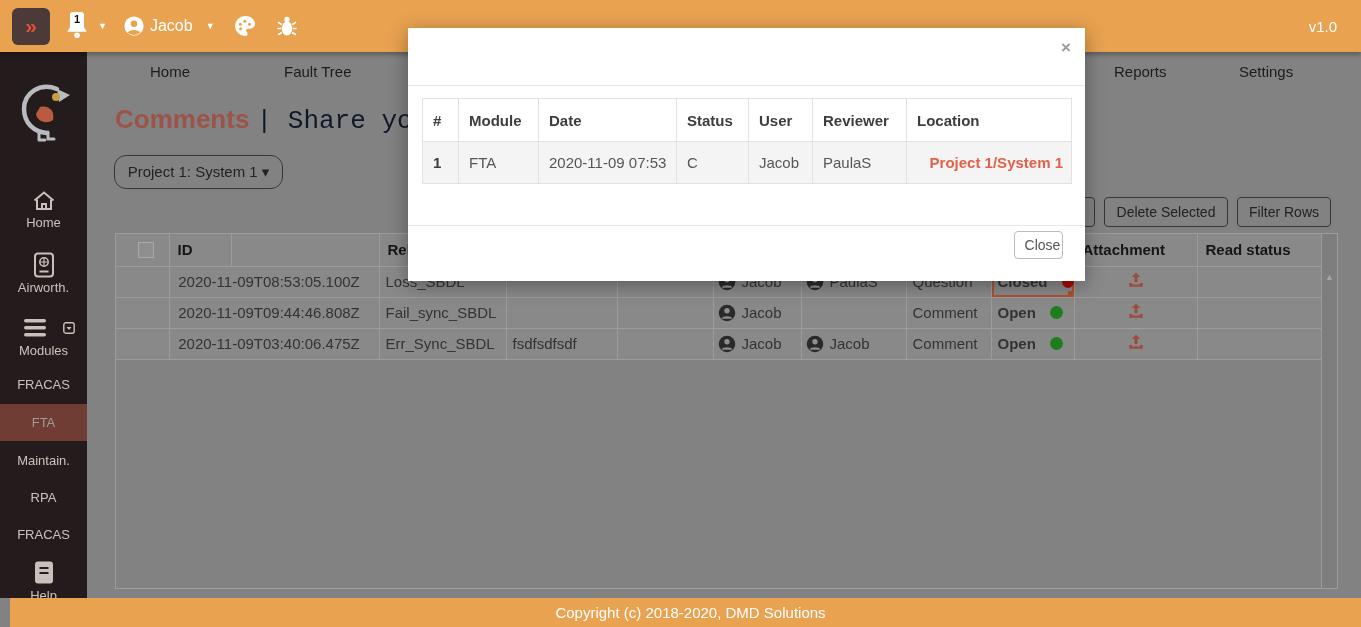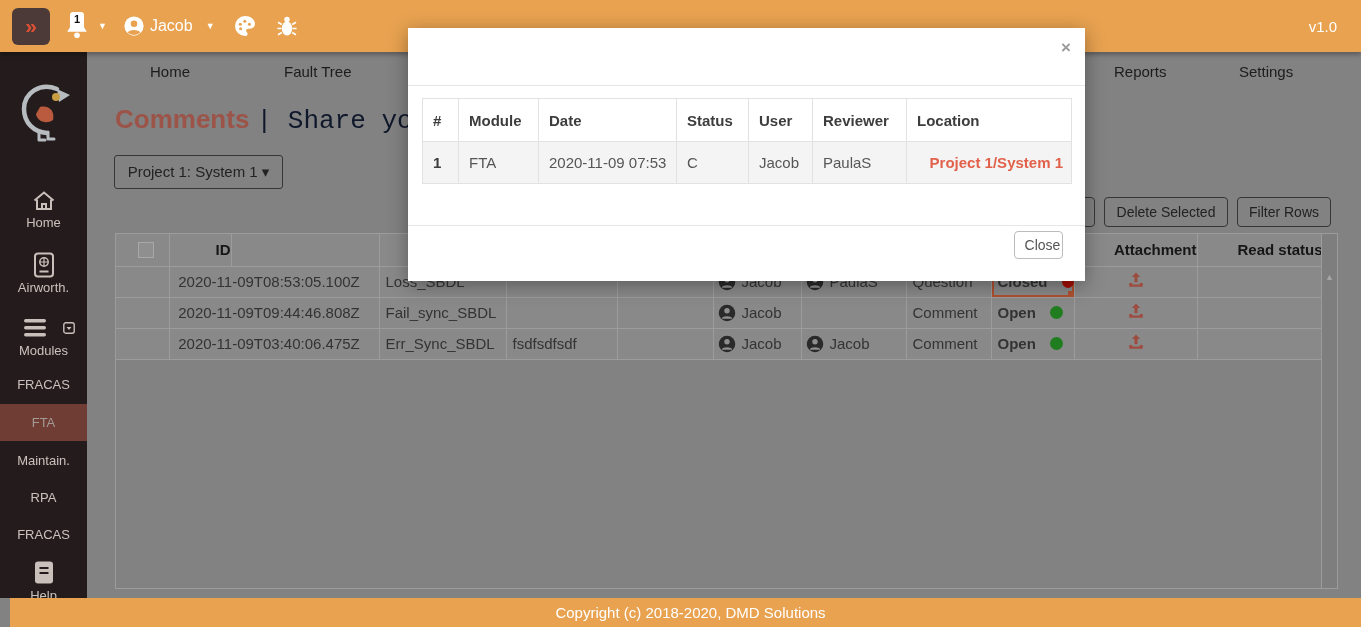--- a/index.html
+++ b/index.html
@@ -26,33 +26,33 @@
   .fta-active { position:absolute; left:0; top:352px; width:87px; height:37px; background:#6F3D33;
                 color:#A39A96; font-size:13px; text-align:center; line-height:37px; }
 
   
   .content { position:absolute; left:87px; top:52px; width:1274px; height:546px; background:#828282; z-index:10; overflow:hidden; }
   .tab { position:absolute; top:11px; font-size:15px; color:#1C1C1C; }
   .page-title { position:absolute; left:28px; top:52px; font-size:26px; }
   .page-title b { color:#9C5348; font-weight:bold; }
   .page-title span.rest { color:#0f172a; font-weight:normal;font-family:Liberation Mono, monospace; }
   .proj-btn { position:absolute; left:27px; top:103px; width:169px; height:34px; background:transparent;
-              border:1px solid #363636; border-radius:3px; color:#222; font-size:15px; text-align:center; }
+              border:1px solid #363636; border-radius:12px; color:#222; font-size:15px; text-align:center; }
   .tool-btn { position:absolute; top:145px; height:30px; background:transparent; border:1px solid #363636;
               border-radius:4px; color:#222; font-size:14px; }
   .btn-partial { left:965px; width:43px; }
   .btn-delete { left:1017px; width:124px; }
   .btn-filter { left:1150px; width:94px; }
 
   
   .grid { position:absolute; left:28px; top:181px; width:1223px; height:356px; border:1px solid #9C9C9C; }
   .grid table { border-collapse:collapse; table-layout:fixed; width:1207px; }
   .grid th, .grid td { border-right:1px solid #9C9C9C; border-bottom:1px solid #9C9C9C;
                        background:#898989; font-size:15px; color:#333; overflow:hidden; white-space:nowrap; }
-  .grid th { height:32px; text-align:right; padding-left:8px; color:#161616; font-size:15px; }
+  .grid th { height:32px; text-align:left; padding-left:8px; color:#161616; font-size:15px; }
   .grid td { height:31px; }
   .c-id { text-align:center; padding-right:10px; color:#2E2E2E; }
   .c-left { padding-left:6px; }
   .cellflex { display:flex; align-items:center; gap:6px; padding-left:4px; }
   .dot { width:13px; height:13px; border-radius:50%; display:inline-block; }
   .dot-red { background:#A50F05; } .dot-green { background:#1F7D1F; }
   .status-cell { position:relative; }
   .status-inner { display:flex; align-items:center; gap:14px; padding-left:6px;font-weight:bold; }
   .sel { box-shadow:inset 0 0 0 2px #AD5130; }
   .sel-handle { position:absolute; right:-1px; bottom:-1px; width:7px; height:7px; background:#AD5130; }

